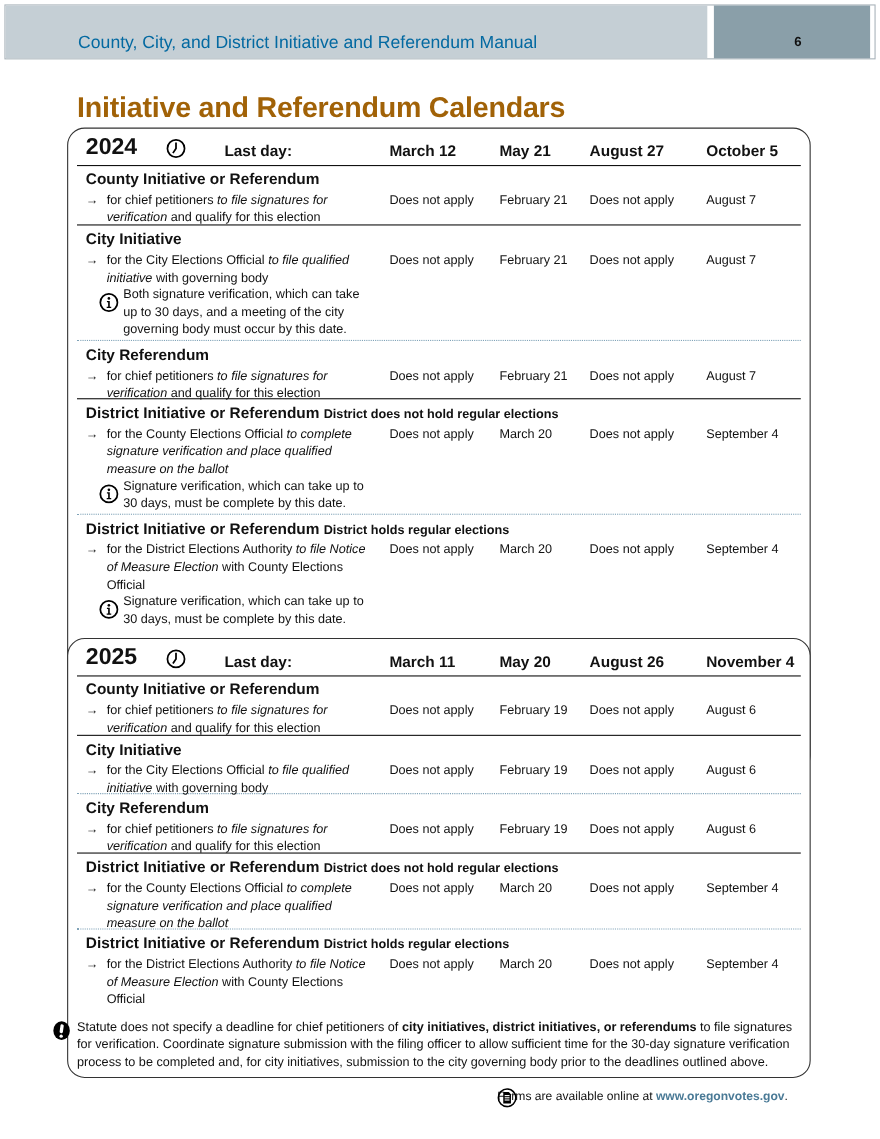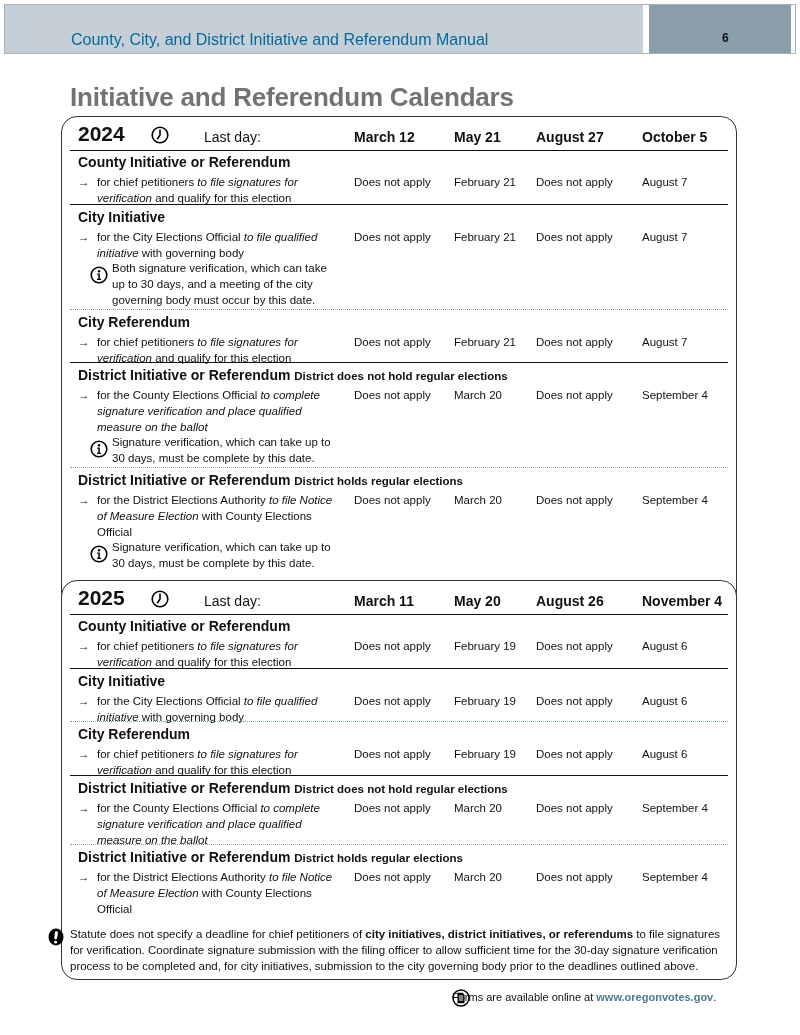--- a/index.html
+++ b/index.html
@@ -20,42 +20,42 @@
     position: absolute; left: 649px; top: 5px; width: 142px; height: 48px;
     background: #8a9fa9;
   }
   .header-title {
     position: absolute; left: 71px; top: 31px; font-size: 16px; font-weight: normal; color: #0369a1;
   }
   .header-page {
     position: absolute; left: 722px; top: 31px; font-size: 12px; font-weight: bold; color: #111;
   }
   .page-title {
-    position: absolute; left: 70px; top: 82px; font-size: 26px; font-weight: bold; color: #737373;
+    position: absolute; left: 70px; top: 82px; font-size: 26px; font-weight: bold; color: #a16207;
     letter-spacing: -0.2px;
   }
   .cal-box {
     position: absolute; left: 61px; width: 676px;
     border: 1.3px solid #333; border-radius: 16px; box-sizing: border-box;
     background: #fff;
   }
   #cal2024 { top: 116px; height: 587px; }
   #cal2025 { top: 580px; height: 400px; }
 
   .cal-head {
     position: absolute; left: 0; right: 0; top: 0; height: 34px;
   }
   .cal-head .year {
     position: absolute; left: 16px; top: 5px; font-size: 21px; font-weight: bold;
   }
   .cal-head .clock {
     position: absolute; left: 89px; top: 9px; width: 18px; height: 18px;
   }
   .cal-head .lastday {
-    position: absolute; left: 110px; top: 12px; font-size: 14px; font-weight: normal; padding-left: 32px;
+    position: absolute; left: 110px; top: 12px; font-size: 14px; font-weight: bold; padding-left: 32px;
   }
   .cal-head .col-date {
     position: absolute; top: 12px; font-size: 14px; font-weight: bold;
   }
   .c1 { left: 292px; } .c2 { left: 392px; } .c3 { left: 474px; } .c4 { left: 580px; }
 
   .rule { position: absolute; left: 8px; right: 8px; height: 0; border-top: 1.3px solid #111; }
   .rule.dotted { border-top: 1px dotted #7fa2b7; }
 
   .row { position: absolute; left: 0; right: 0; }

